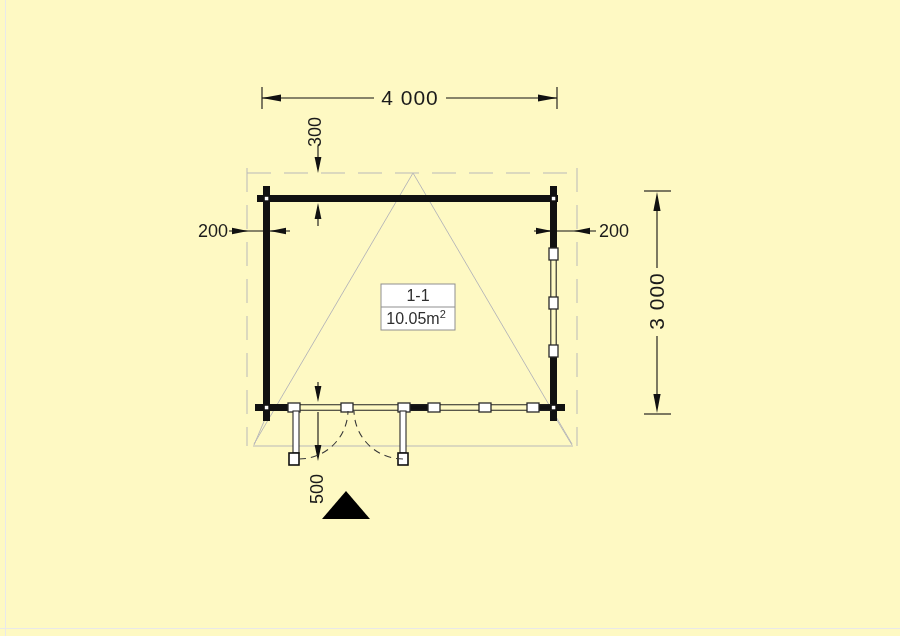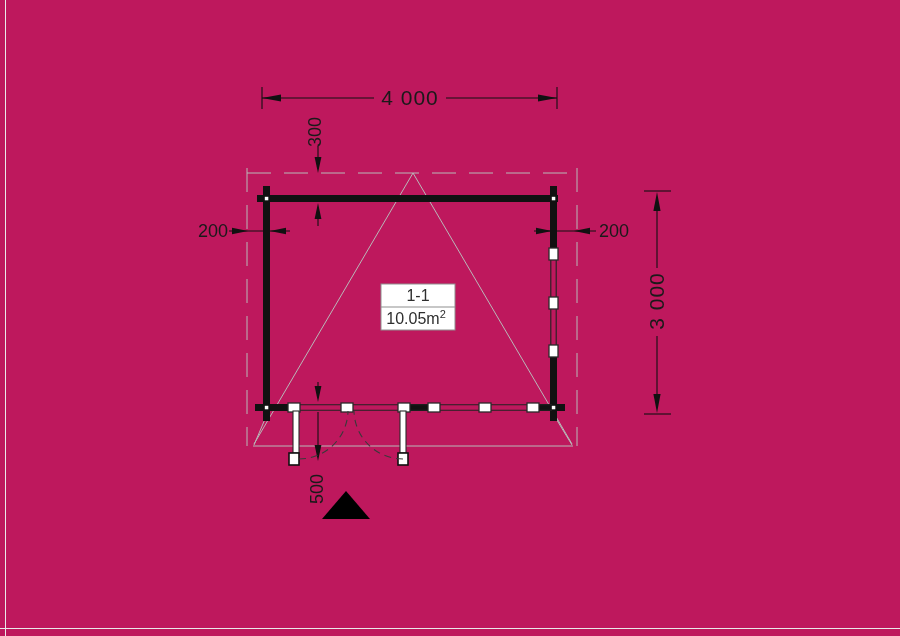--- a/index.html
+++ b/index.html
@@ -1,16 +1,16 @@
 <!DOCTYPE html>
 <html><head>
 <meta charset="utf-8">
 <style>
   html,body{margin:0;padding:0;background:#ffffff;}
-  .stage{position:relative;width:900px;height:636px;background:#be185d;overflow:hidden;
+  .stage{position:relative;width:900px;height:636px;background:#fef9c3;overflow:hidden;
          font-family:"Liberation Sans","DejaVu Sans",sans-serif;}
   svg{position:absolute;left:0;top:0;}
   
   .wall{fill:#111111;stroke:none;}
   .cornerdot{fill:#ffffff;stroke:none;}
   .thinwall{stroke:#222222;stroke-width:1.1;fill:none;}
   .dimline{stroke:#111111;stroke-width:1.1;fill:none;}
   .arrow{fill:#111111;stroke:none;}
   .grayline{stroke:#b9b9b9;stroke-width:1;fill:none;}
   .graydash{stroke:#b9b9b9;stroke-width:1;fill:none;stroke-dasharray:24 13;}

